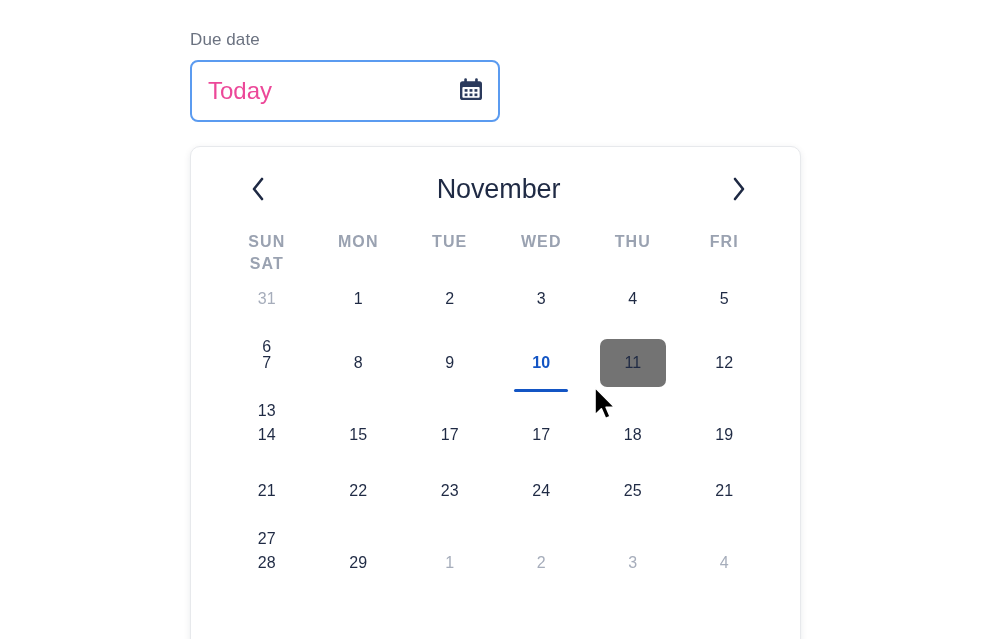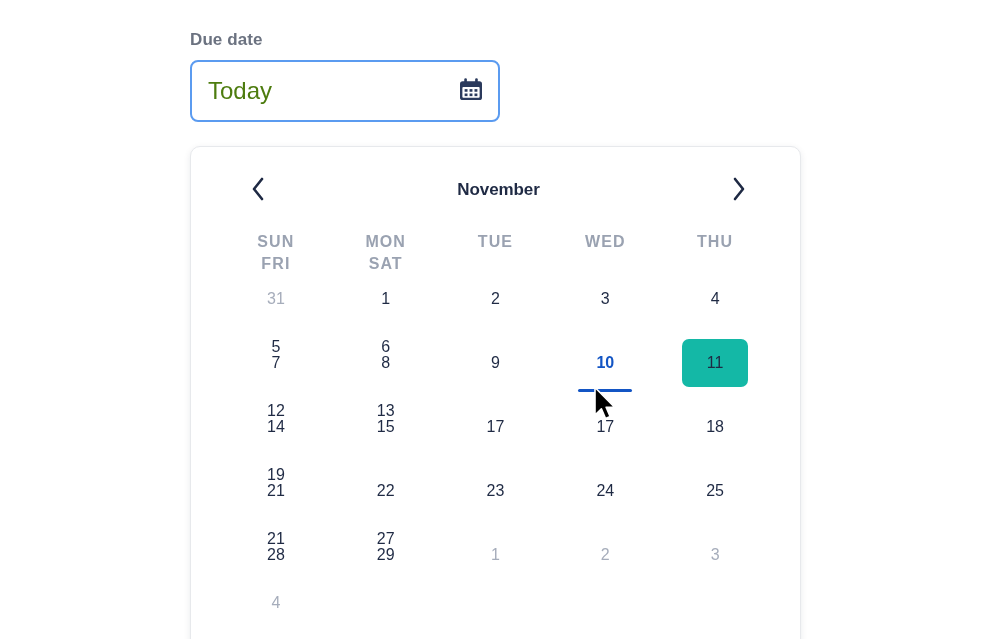--- a/index.html
+++ b/index.html
@@ -19,41 +19,41 @@
   
   .field-group {
     position: absolute;
     left: 190px;
     top: 30px;
     width: 310px;
   }
 
   .field-label {
     font-size: 17px;
-    font-weight: bold;
+    font-weight: normal;
     color: #6b7280;
     letter-spacing: 0.1px;
     margin-bottom: 10px;
     line-height: 1.2;
   }
 
   .date-input-wrap {
     position: relative;
     width: 310px;
     height: 62px;
     border: 2px solid #5b9bf0;
     border-radius: 8px;
     background: #ffffff;
     display: flex;
     align-items: center;
   }
 
   .date-input-value {
     font-size: 24px;
-    color: #4d7c0f;
+    color: #ec4899;
     padding-left: 16px;
     flex: 1;
     line-height: 1;
     user-select: none;
   }
 
   .calendar-icon-btn {
     width: 46px;
     height: 46px;
     display: flex;
@@ -93,36 +93,36 @@
     border: none;
     padding: 6px 10px;
     cursor: pointer;
     line-height: 0;
     display: flex;
     align-items: center;
     justify-content: center;
   }
 
   .cal-month-title {
-    font-size: 17px;
-    font-weight: bold;
+    font-size: 27px;
+    font-weight: normal;
     color: #1f2a44;
     letter-spacing: -0.1px;
     line-height: 1;
     flex: 1;
     text-align: center;
   }
 
   .cal-grid {
     padding: 0 30px;
   }
 
   .cal-row {
     display: grid;
-    grid-template-columns: repeat(5, 1fr);
+    grid-template-columns: repeat(6, 1fr);
   }
 
   .weekday-row {
     height: 44px;
   }
 
   .weekday {
     display: flex;
     align-items: center;
     justify-content: center;
@@ -154,21 +154,21 @@
     border-radius: 7px;
     font-size: 16px;
     color: #1f2a44;
     line-height: 1;
     user-select: none;
     position: relative;
   }
 
   .day-cell.muted .day-box { color: #a6adbb; }
 
-  .day-cell.hovered .day-box { background: #14b8a6; }
+  .day-cell.hovered .day-box { background: #737373; }
 
   .day-cell.selected .day-box {
     color: #1355c4;
     font-weight: bold;
     text-align: right;
   }
 
   .day-cell.selected .day-box::after {
     content: "";
     position: absolute;

